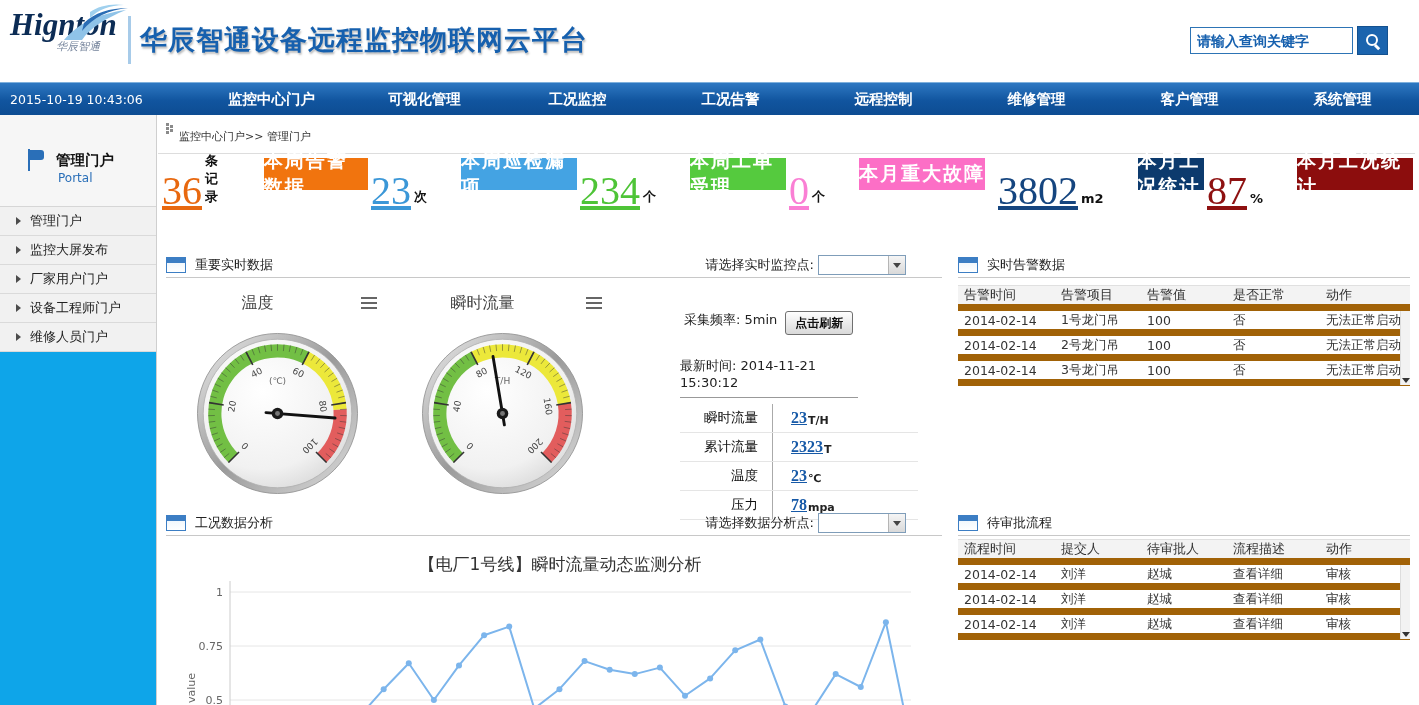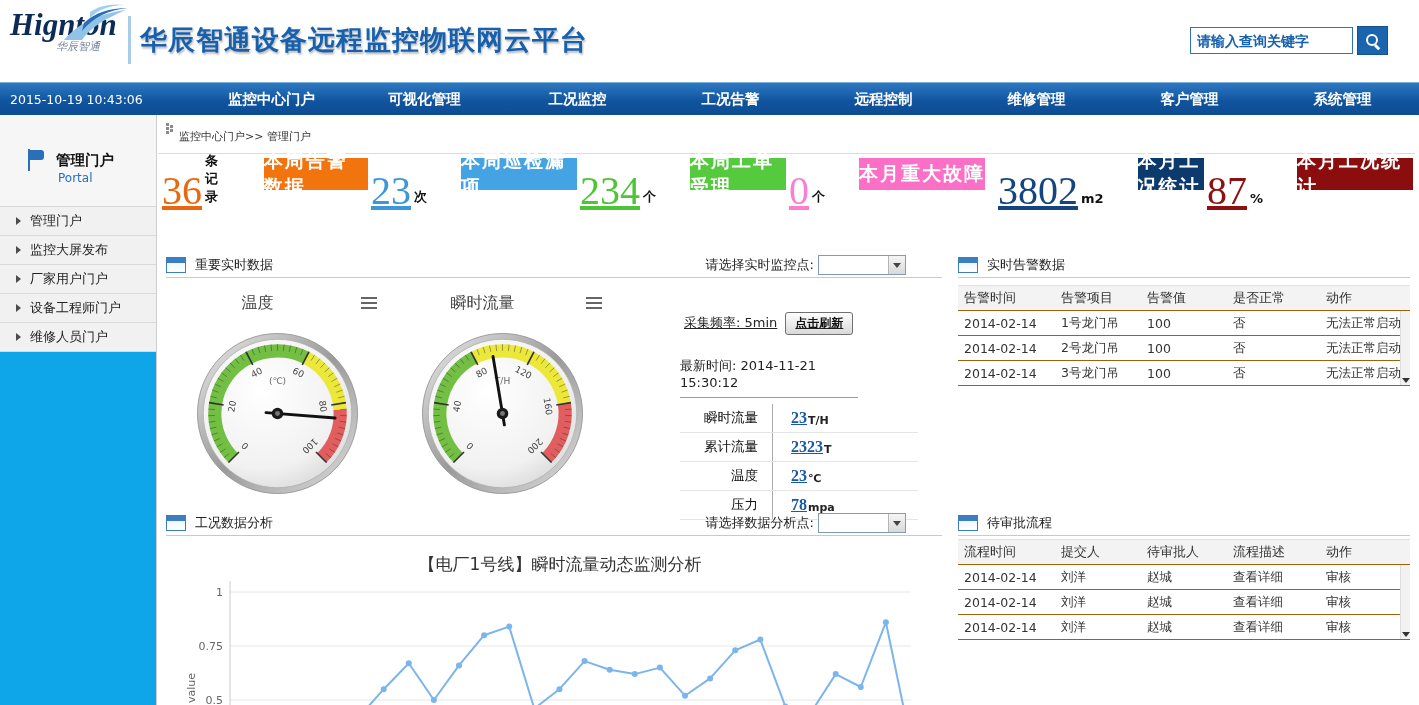--- a/index.html
+++ b/index.html
@@ -71,39 +71,39 @@
 
 .gauge-block{position:absolute;top:170px;width:215px;height:225px;}
 .gb-1{left:12px;}
 .gb-2{left:237px;}
 .gauge-title{position:absolute;top:8px;left:0;right:40px;text-align:center;font-size:16px;color:#444;}
 .chart-menu{position:absolute;right:8px;top:12px;width:16px;height:12px;border-top:2px solid #666;border-bottom:2px solid #666;background:linear-gradient(to bottom,transparent 37%,#666 37%,#666 63%,transparent 63%);cursor:pointer;}
 .gauge-svg{position:absolute;left:25px;top:46px;}
 
 
 .info{position:absolute;left:522px;top:196px;width:262px;font-size:13px;color:#222;}
-.freq-row{display:flex;align-items:center;height:24px;padding-left:4px;text-decoration:underline;}
+.freq-row{display:flex;height:24px;padding-left:4px;}
 .refresh-btn{margin-left:8px;padding:2px 9px;background:linear-gradient(#fefefe,#d9d9d9);border:1px solid #707070;border-radius:3px;font-size:12px;font-weight:bold;font-family:inherit;cursor:pointer;color:#111;}
 .latest{margin-top:22px;padding-bottom:7px;border-bottom:1px solid #999;width:178px;}
 .readings{margin-top:6px;width:238px;}
 .r-row{display:flex;align-items:center;height:29px;border-bottom:1px solid #e5e5e5;}
 .r-label{width:92px;text-align:right;font-size:13.5px;color:#111;padding-right:14px;}
 .r-val{border-left:1px solid #aaa;align-self:stretch;display:flex;align-items:center;padding-left:18px;}
 .r-num{font-family:"Liberation Serif",serif;font-size:16px;font-weight:bold;color:#1659a7;text-decoration:underline;}
 .r-unit{font-size:11px;font-weight:bold;color:#222;margin-left:1px;align-self:center;margin-top:5px;}
 
 
 .chart-title{position:absolute;left:72px;top:438px;width:660px;text-align:center;font-size:17px;color:#333;}
 .line-chart{position:absolute;left:25px;top:458px;overflow:hidden;}
 
 
 .panel-table{position:absolute;left:800px;width:452px;font-size:12.5px;color:#333;}
 .pt-1{top:170px;}
 .pt-2{top:424px;}
-.t-row{display:flex;height:25px;align-items:center;border-bottom:1px solid #a16207;background:#fff;}
+.t-row{display:flex;height:25px;align-items:center;border-bottom:7px solid #a16207;background:#fff;}
 .t-head{background:#f3f3f3;border-top:1px solid #e0e0e0;height:26px;font-size:13px;}
 .t-cell{padding-left:6px;white-space:nowrap;overflow:hidden;}
 .t-cell:nth-child(1){width:97px;}
 .t-cell:nth-child(2){width:86px;}
 .t-cell:nth-child(3){width:86px;}
 .t-cell:nth-child(4){width:93px;}
 .t-cell:nth-child(5){flex:1;}
 .t-scrollbar{position:absolute;right:0;top:26px;bottom:1px;width:10px;background:#f2f2f2;border-left:1px solid #ddd;cursor:pointer;}
 .t-scrollbar::after{content:"";position:absolute;bottom:2px;left:1px;border-left:4px solid transparent;border-right:4px solid transparent;border-top:5px solid #333;}
 </style>

